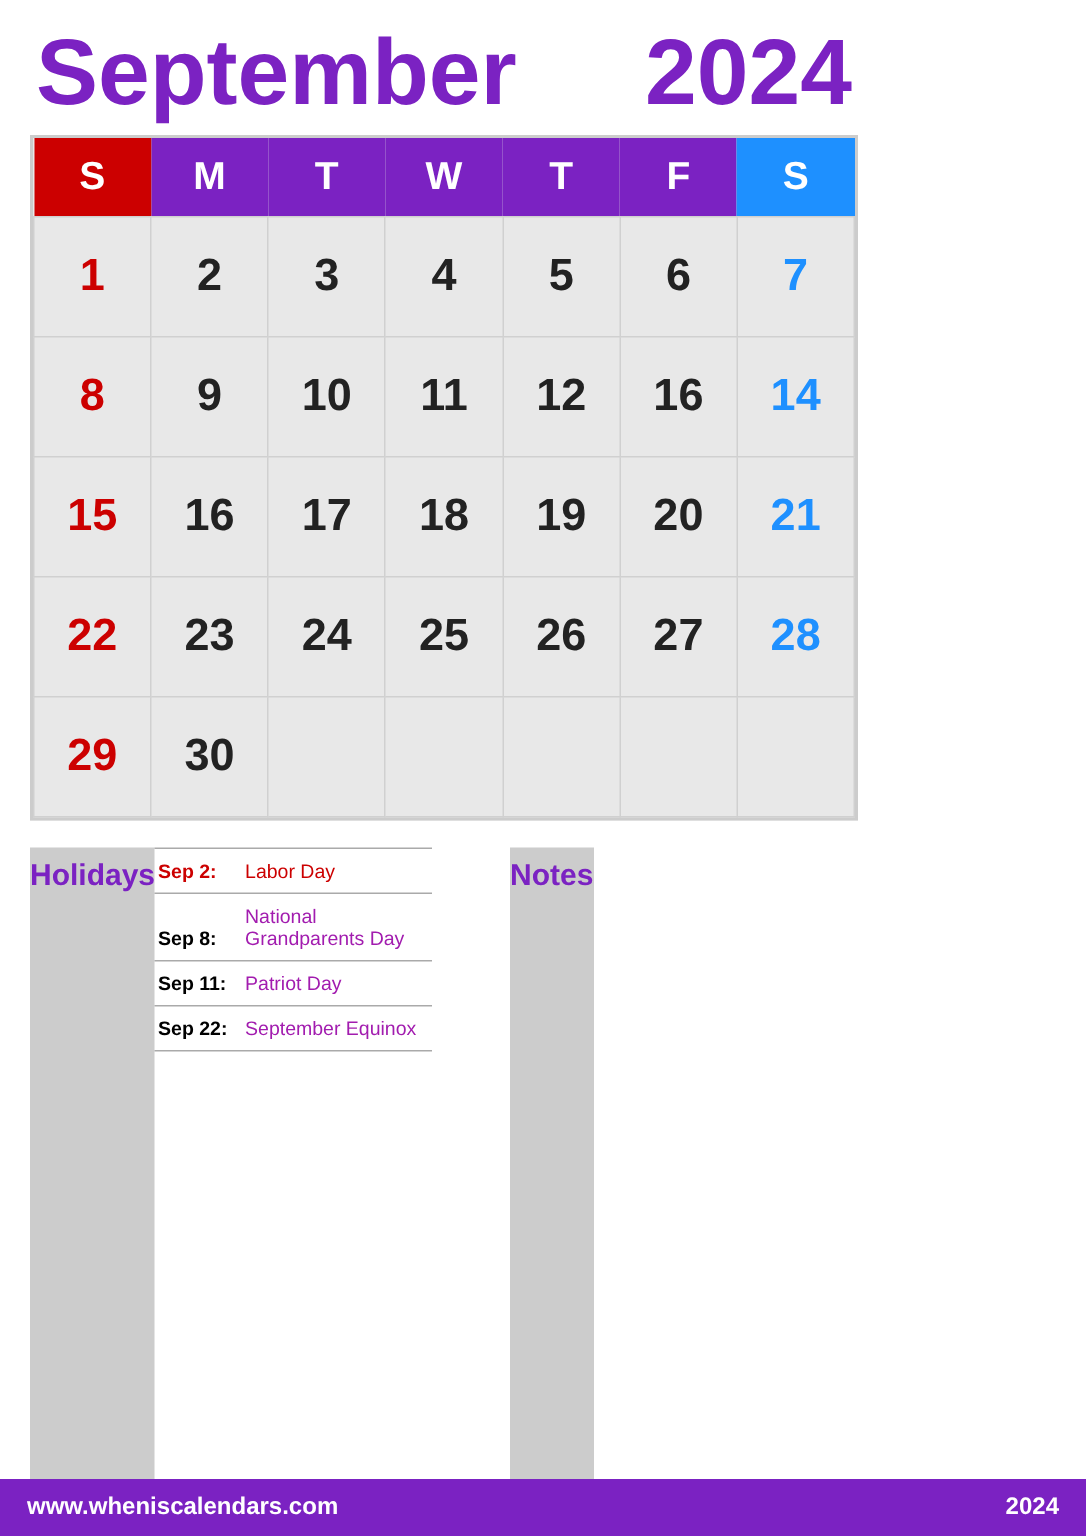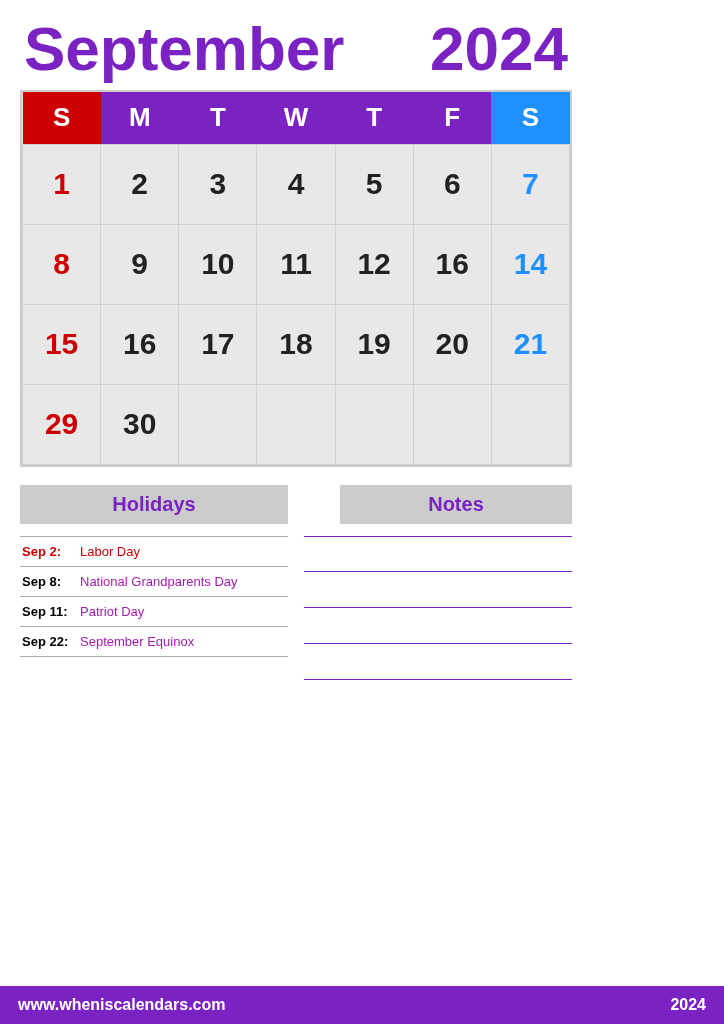--- a/index.html
+++ b/index.html
@@ -91,21 +91,20 @@
     .bottom-section {
       display: flex;
       gap: 16px;
       margin-top: 18px;
       flex: 1;
     }
 
     .holidays-panel, .notes-panel {
       flex: 1;
       display: flex;
-      flex-direction: column;
     }
 
     .panel-header {
       background: #cccccc;
       text-align: center;
       padding: 8px 0;
       font-size: 20px;
       font-weight: bold;
       margin-bottom: 12px;
     }
@@ -222,20 +221,29 @@
           <tr>
             <td class="sunday">15</td>
             <td>16</td>
             <td>17</td>
             <td>18</td>
             <td>19</td>
             <td>20</td>
             <td class="saturday">21</td>
           </tr>
           <tr>
+            <td class="sunday">22</td>
+            <td>23</td>
+            <td>24</td>
+            <td>25</td>
+            <td>26</td>
+            <td>27</td>
+            <td class="saturday">28</td>
+          </tr>
+          <tr>
             <td class="sunday">29</td>
             <td>30</td>
             <td class="empty"></td>
             <td class="empty"></td>
             <td class="empty"></td>
             <td class="empty"></td>
             <td class="empty"></td>
           </tr>
         </tbody>
     </table>

